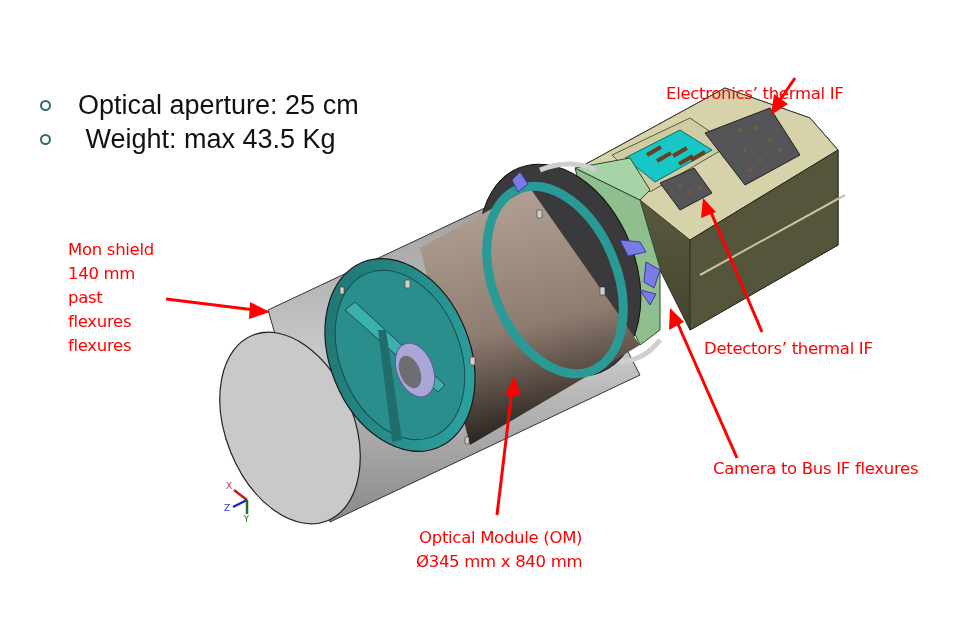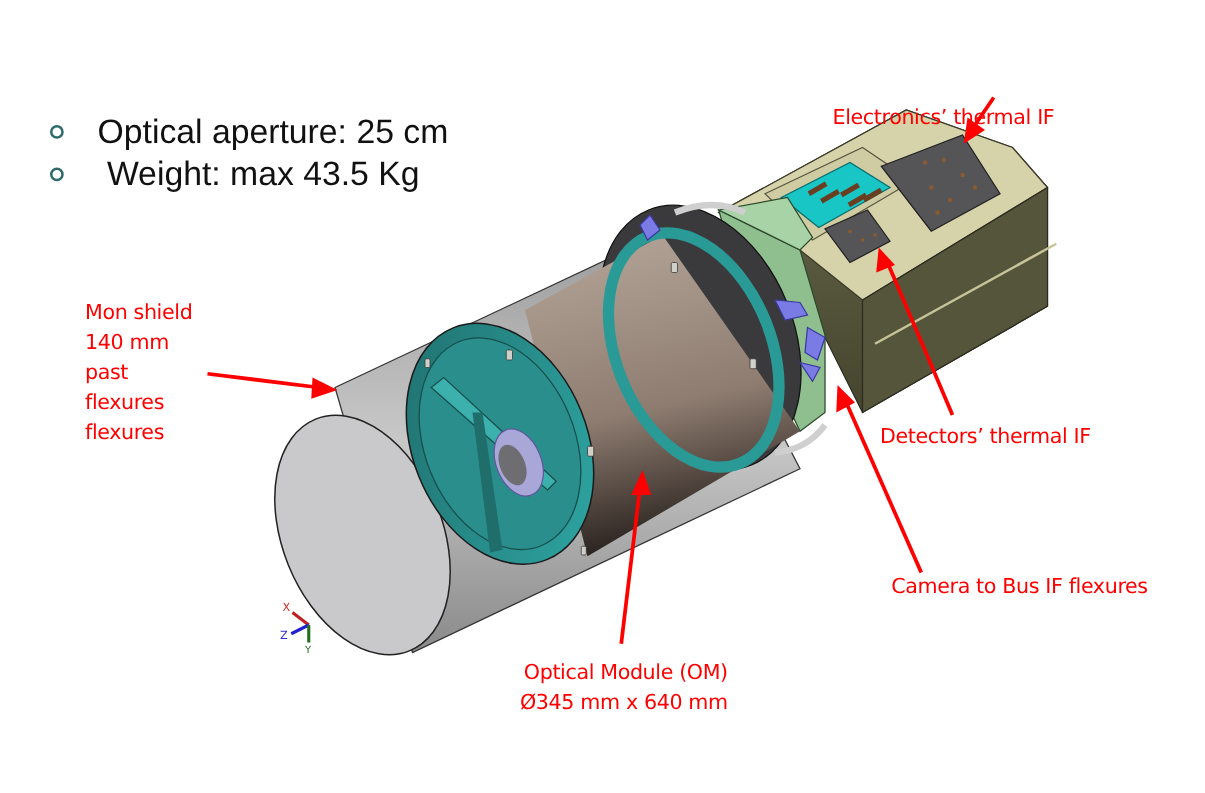--- a/index.html
+++ b/index.html
@@ -152,14 +152,14 @@
   <span>flexures</span>
   <span>flexures</span>
 </div>
 
 <div class="label" style="left:704px; top:337px;">Detectors’ thermal IF</div>
 
 <div class="label" style="left:713px; top:457px;">Camera to Bus IF flexures</div>
 
 <div class="label label-block" style="left:416px; top:526px;text-align:right;">
   <span>Optical Module (OM)</span>
-  <span>Ø345 mm x 640 mm</span>
+  <span>Ø345 mm x 840 mm</span>
 </div>
 
 </body></html>

